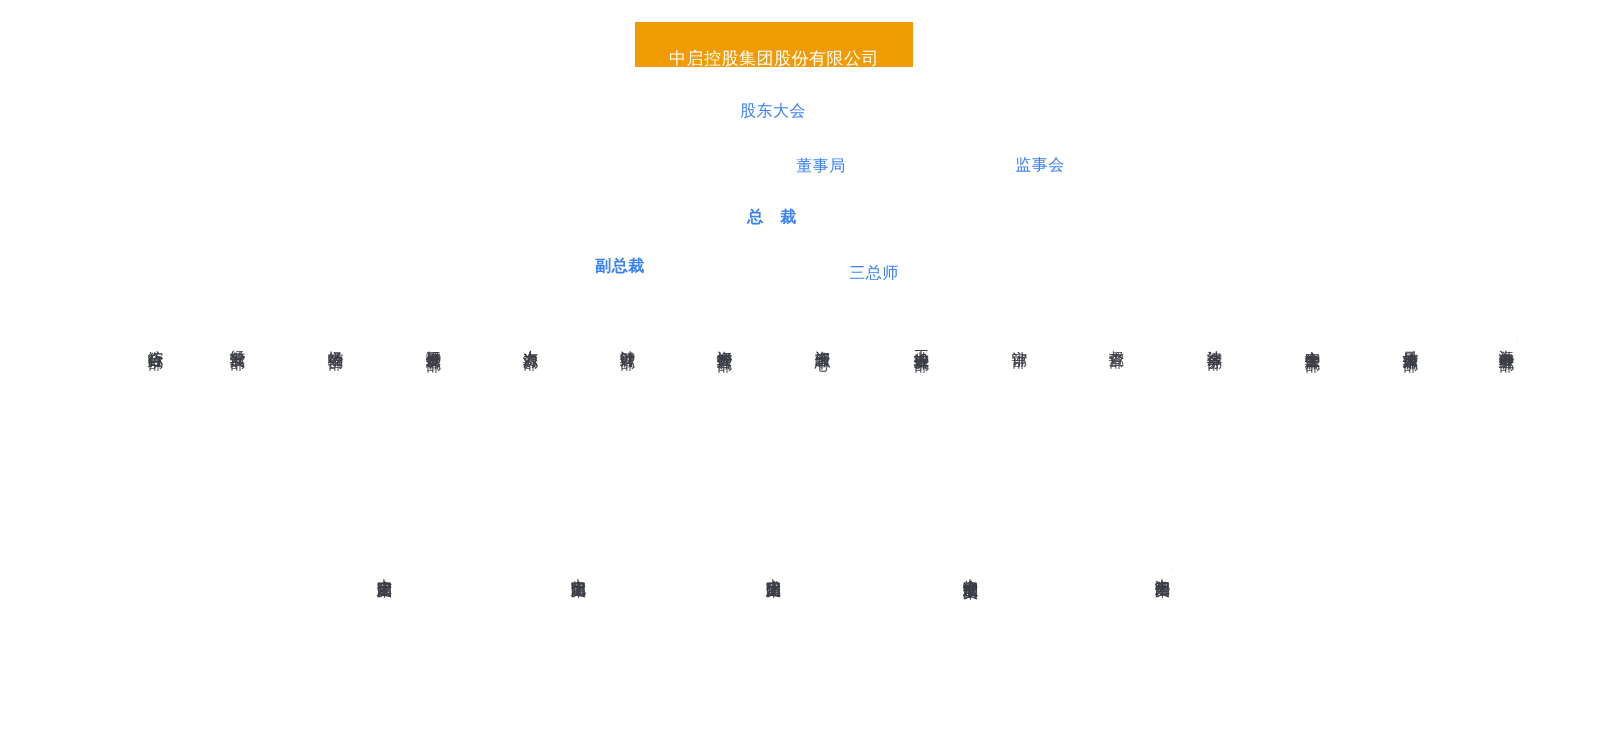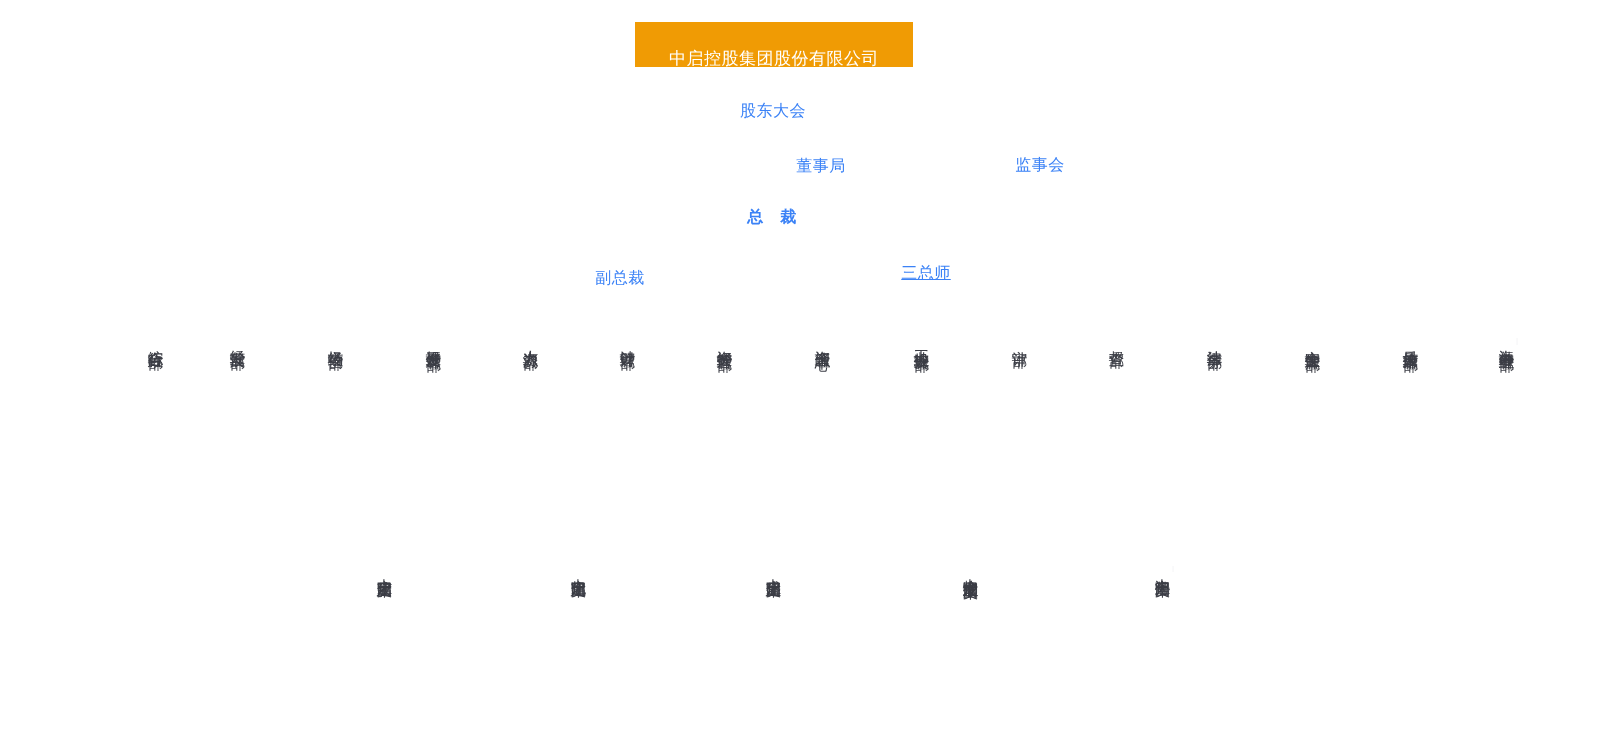--- a/index.html
+++ b/index.html
@@ -87,23 +87,23 @@
   </div>
 
   <div class="node-h centered" style="left:773px; top:103px;">股东大会</div>
 
   <div class="node-h centered" style="left:773px; top:158px;margin-left:48px;">董事局</div>
 
   <div class="node-h centered" style="left:1040px; top:157px;">监事会</div>
 
   <div class="node-h centered" style="left:772px; top:209px;font-weight:bold;">总　裁</div>
 
-  <div class="node-h centered" style="left:620px; top:270px;">副总裁</div>
+  <div class="node-h centered" style="left:620px; top:258px;font-weight:bold;">副总裁</div>
 
-  <div class="node-h centered" style="left:926px; top:265px;text-decoration:underline;">三总师</div>
+  <div class="node-h centered" style="left:874px; top:265px;">三总师</div>
 
   <div id="departments-layer">
       <div class="node-v dept" style="left: 155px;">综合行政部</div>
       <div class="node-v dept" style="left: 237px;">经营发展部</div>
       <div class="node-v dept" style="left: 335px;">市场经营部</div>
       <div class="node-v dept" style="left: 433px;">投资开发管理部</div>
       <div class="node-v dept" style="left: 530px;">人力资源部</div>
       <div class="node-v dept" style="left: 627px;">计财管理部</div>
       <div class="node-v dept" style="left: 724px;">资产经营管理部</div>
       <div class="node-v dept" style="left: 822px;">资金管理中心</div>

